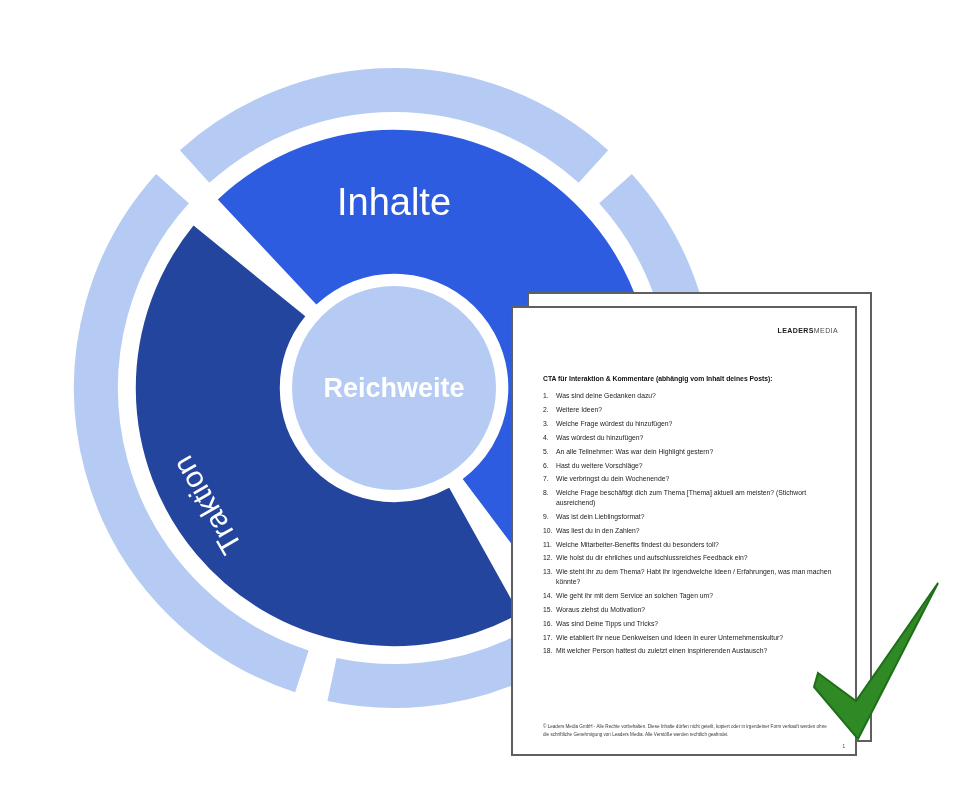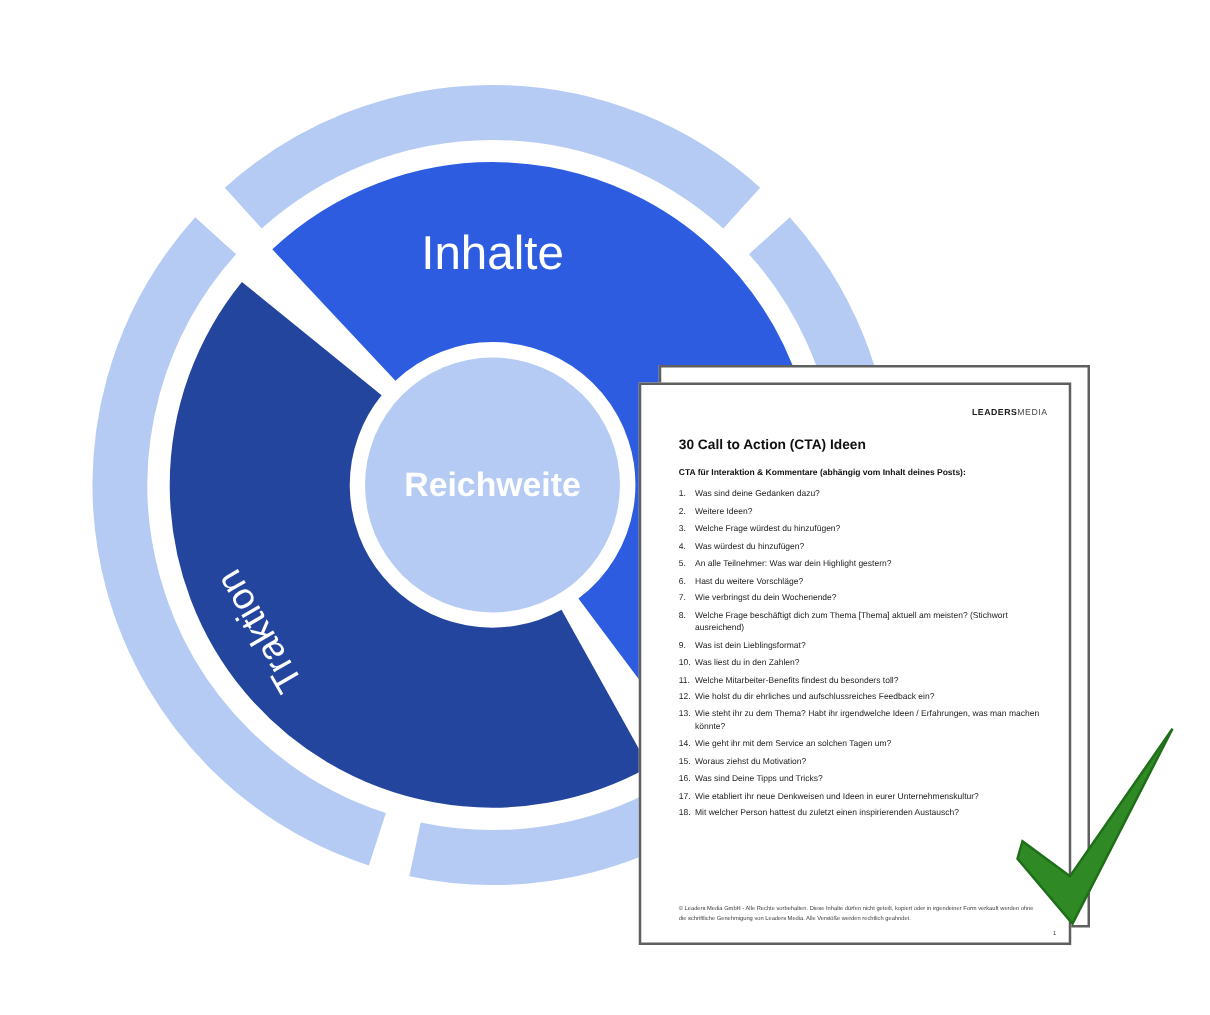--- a/index.html
+++ b/index.html
@@ -55,21 +55,20 @@
   <text class="lbl lbl-traktion" transform="translate(152,442) rotate(-120)">Traktion</text>
   <text x="330" y="339" class="lbl lbl-center">Reichweite</text>
 </svg>
 
 <div class="page page-back"></div>
 
 <div class="page page-front">
   <div class="brand">
     <span class="bold">LEADERS</span><span class="light">MEDIA</span>
   </div>
-  <div class="doc-title">30 Call to Action (CTA) Ideen</div>
   <div class="doc-intro">CTA für Interaktion &amp; Kommentare (abhängig vom Inhalt deines Posts):</div>
 
   <div class="cta-list">
 
       <div class="cta-item">
         <span class="cta-num">1.</span>
         <span class="cta-text">Was sind deine Gedanken dazu?</span>
       </div>
 
       <div class="cta-item">

